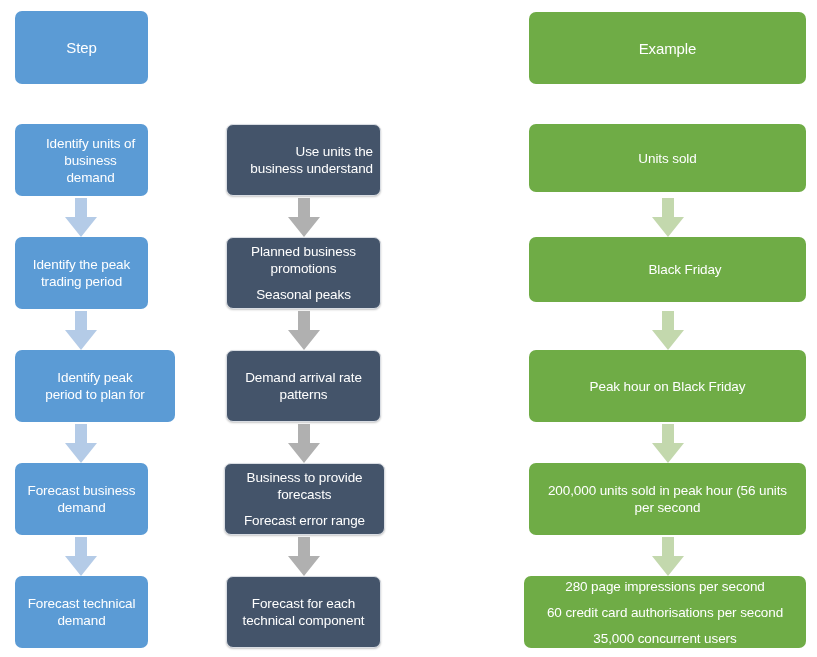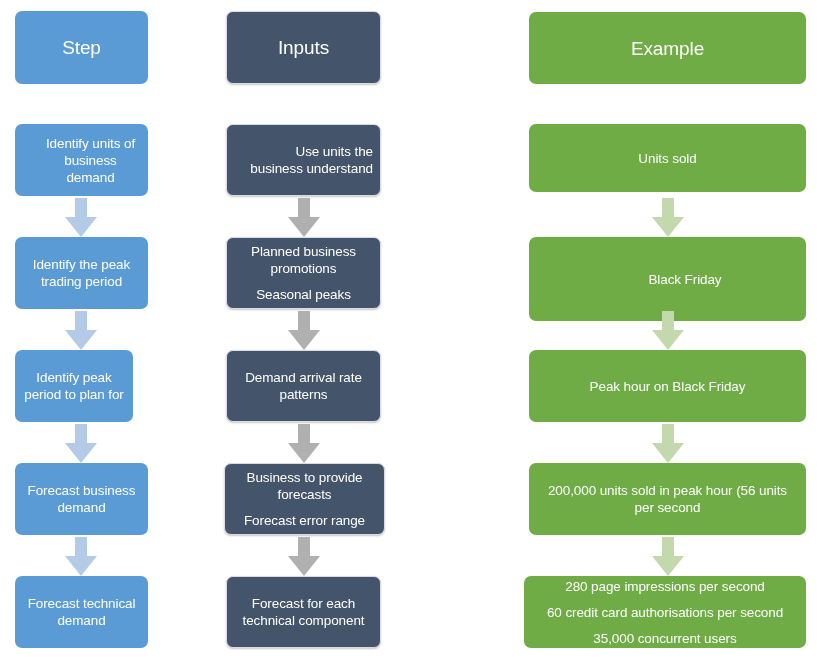--- a/index.html
+++ b/index.html
@@ -63,21 +63,21 @@
   
   .arrow {
     position: absolute;
   }
   .arrow svg {
     display: block;
   }
 
   
   .header-node {
-    font-size: 19px;
+    font-size: 15px;
   }
 </style>
 </head>
 <body>
 
 <div id="diagram">
 
   <div class="node step header-node" style="left:15px; top:11px; width:133px; height:73px;">
     <span class="para">Step</span>
   </div>
@@ -101,21 +101,21 @@
       <span class="line">trading period</span>
     </span>
   </div>
 
   <div class="arrow" style="left:64px; top:311px;">
     <svg width="34" height="40" viewBox="0 0 34 40" aria-hidden="true">
       <polygon points="11,0 23,0 23,19 33,19 17,39 1,19 11,19" fill="#b4cbe7"></polygon>
     </svg>
   </div>
 
-  <div class="node step" style="left:15px; top:350px; width:118px; height:72px;">
+  <div class="node step" style="left:15px; top:350px; width:160px; height:72px;">
     <span class="para">
       <span class="line">Identify  peak</span>
       <span class="line">period to plan for</span>
     </span>
   </div>
 
   <div class="arrow" style="left:64px; top:424px;">
     <svg width="34" height="40" viewBox="0 0 34 40" aria-hidden="true">
       <polygon points="11,0 23,0 23,19 33,19 17,39 1,19 11,19" fill="#b4cbe7"></polygon>
     </svg>
@@ -134,23 +134,20 @@
     </svg>
   </div>
 
   <div class="node step" style="left:15px; top:576px; width:133px; height:72px;">
     <span class="para">
       <span class="line">Forecast technical</span>
       <span class="line">demand</span>
     </span>
   </div>
 
-  <div class="node inputs header-node" style="left:226px; top:11px; width:155px; height:73px;">
-    <span class="para">Inputs</span>
-  </div>
 
   <div class="node inputs" style="left:226px; top:124px; width:155px; height:72px;text-align:right;">
     <span class="para">
       <span class="line">Use units the</span>
       <span class="line">business understand</span>
     </span>
   </div>
 
   <div class="arrow" style="left:287px; top:198px;">
     <svg width="34" height="40" viewBox="0 0 34 40" aria-hidden="true">
@@ -219,21 +216,21 @@
       <span class="line">Units sold</span>
     </span>
   </div>
 
   <div class="arrow" style="left:651px; top:198px;">
     <svg width="34" height="40" viewBox="0 0 34 40" aria-hidden="true">
       <polygon points="11,0 23,0 23,19 33,19 17,39 1,19 11,19" fill="#c3d8ad"></polygon>
     </svg>
   </div>
 
-  <div class="node example" style="left:529px; top:237px; width:277px; height:84px;padding-left:42px;">
+  <div class="node example" style="left:529px; top:237px; width:277px; height:65px;padding-left:42px;">
     <span class="para">
       <span class="line">Black Friday</span>
     </span>
   </div>
 
   <div class="arrow" style="left:651px; top:311px;">
     <svg width="34" height="40" viewBox="0 0 34 40" aria-hidden="true">
       <polygon points="11,0 23,0 23,19 33,19 17,39 1,19 11,19" fill="#c3d8ad"></polygon>
     </svg>
   </div>

